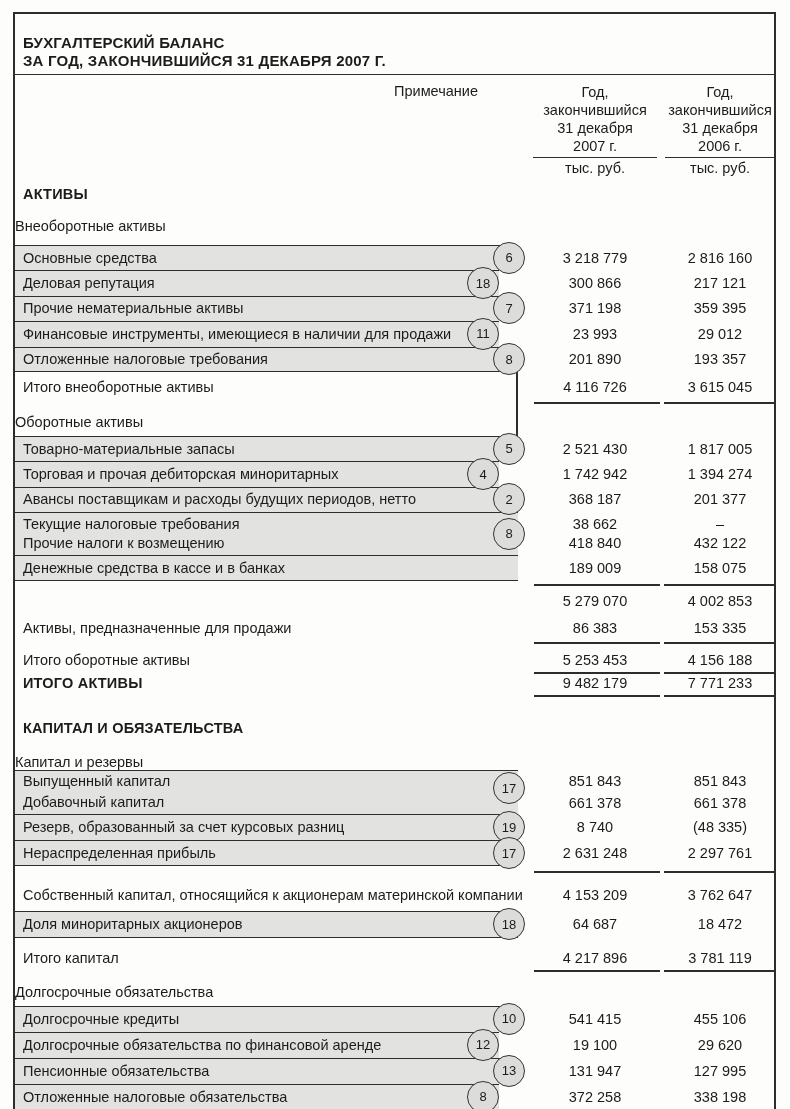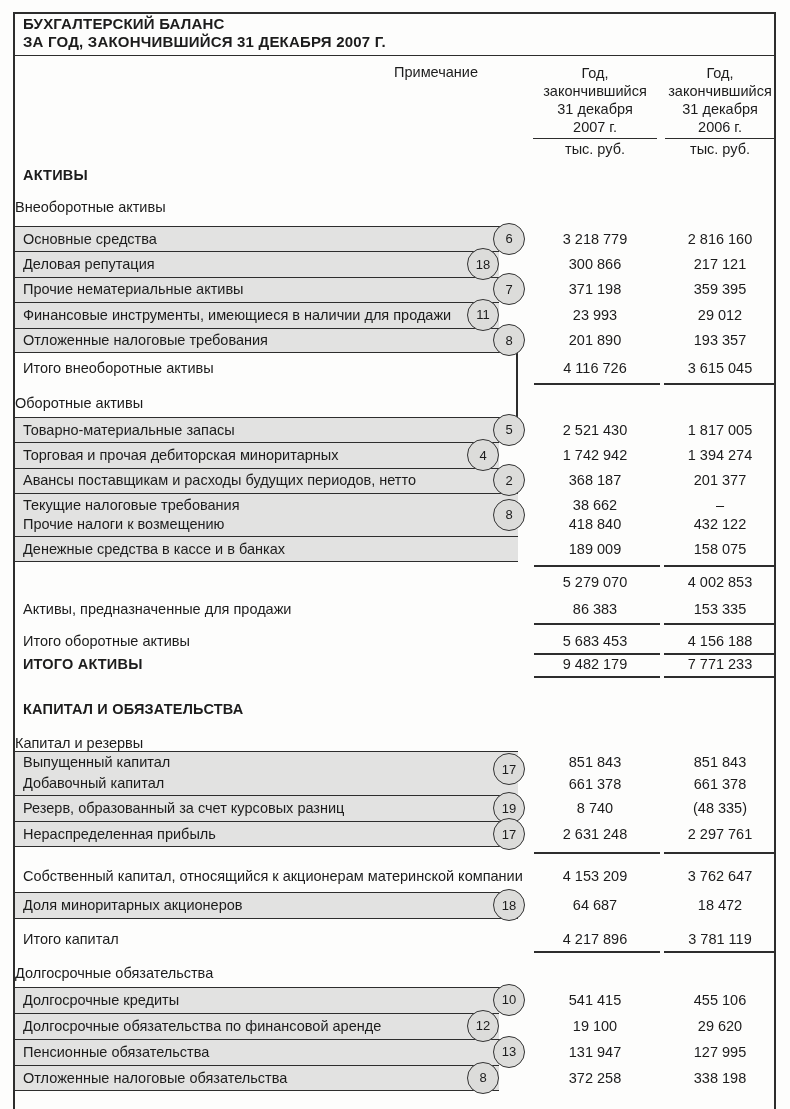--- a/index.html
+++ b/index.html
@@ -1,20 +1,20 @@
 <!DOCTYPE html>
 <html><head>
 <meta charset="utf-8">
 <style>
   html,body{margin:0;padding:0;background:#fff;}
   .page{position:relative;width:790px;height:1109px;overflow:hidden;background:#fdfdfc;
         font-family:"Liberation Sans","DejaVu Sans",sans-serif;color:#1c1c1c;font-size:14.5px;}
   .frame{position:absolute;left:13px;top:12px;width:763px;height:1200px;
          border:2px solid #2d2d2d;border-bottom:none;box-sizing:border-box;background:#fdfdfc;}
-  .title-box{border-bottom:1.8px solid #2d2d2d;padding:1px 8px 4px 8px;
+  .title-box{border-bottom:1.8px solid #2d2d2d;padding:20px 8px 4px 8px;
              font-weight:700;font-size:15px;line-height:18px;letter-spacing:.2px;}
   
   .col-headers{position:relative;height:102px;}
   .note-h{position:absolute;left:260px;width:203px;top:8px;text-align:right;}
   .colh{position:absolute;top:8px;text-align:center;line-height:18px;}
   .colh.cA{left:518px;width:124px;}
   .colh.cB{left:650px;width:110px;}
   .colh .units-rule{border-top:1.8px solid #2d2d2d;margin:2px 0 1px 0;height:0;}
   
   .r{position:relative;}
@@ -207,21 +207,21 @@
       <span class="vA">86 383</span>
       <span class="vB">153 335</span>
     </div>
     <div class="rule mt5">
         <span class="ra"></span>
         <span class="rb"></span>
       </div>
 
     <div class="r h18 mt7">
       <span class="lbl">Итого оборотные активы</span>
-      <span class="vA">5 683 453</span>
+      <span class="vA">5 253 453</span>
       <span class="vB">4 156 188</span>
     </div>
     <div class="rule mt3">
         <span class="ra"></span>
         <span class="rb"></span>
       </div>
 
     <div class="r h18 mt8">
       <span class="lbl bold">ИТОГО АКТИВЫ</span>
       <span class="vA">9 482 179</span>

